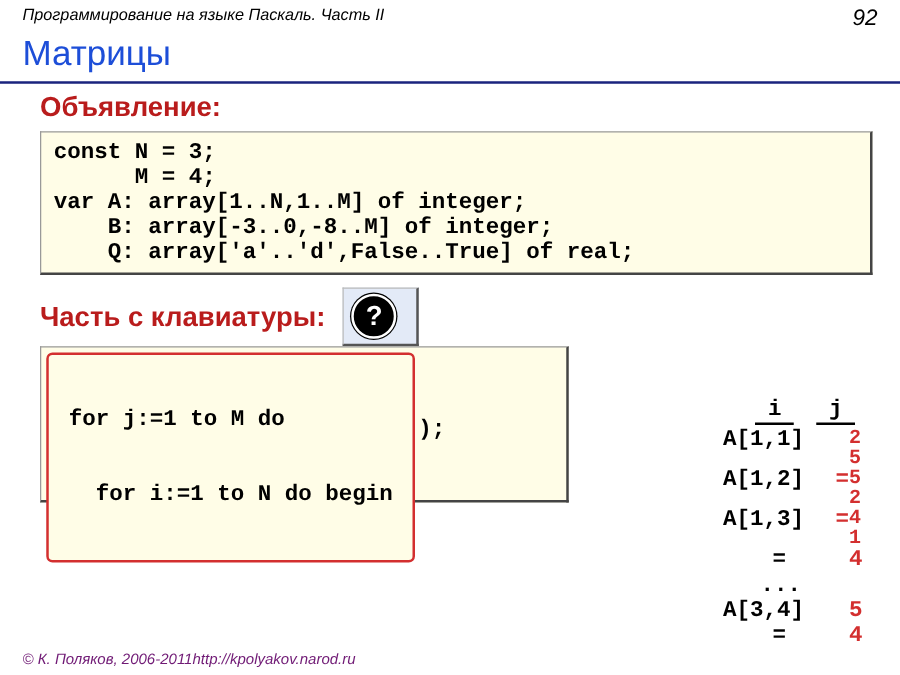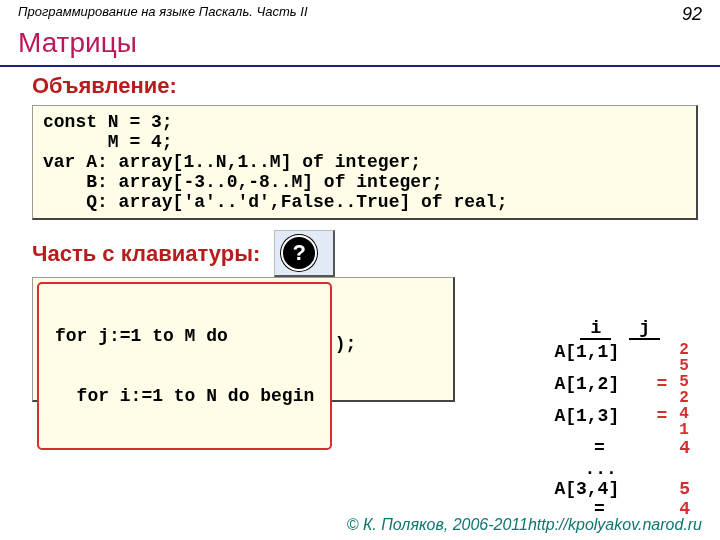--- a/index.html
+++ b/index.html
@@ -18,21 +18,21 @@
     font-size: 13px;
     padding: 4px 18px 0 18px;
     font-style: italic;
   }
   .page-num {
     font-size: 18px;
   }
   .title {
     font-size: 28px;
     padding: 2px 18px 6px 18px;
-    color: #be185d;
+    color: #1d4ed8;
     border-bottom: 2px solid #1a237e;
   }
   .content {
     padding: 6px 22px 0 32px;
   }
   .section {
     color: #b91c1c;
     font-size: 22px;
     font-weight: bold;
     margin-bottom: 6px;
@@ -111,21 +111,20 @@
   }
   .ij {
     border-bottom: 2px solid #000;
     padding: 0 10px;
     font-weight: bold;
   }
   .arow {
     display: flex;
     align-items: flex-start;
     line-height: 1.15;
-    gap: 12px;
   }
   .arow .lhs {
     width: 90px;
     text-align: left;
   }
   .arow .eq, .arow .val {
     color: #d32f2f;
     display: inline-block;
   }
   .arow .stack {
@@ -137,24 +136,24 @@
     color: #d32f2f;
   }
   .dots {
     margin-left: 30px;
   }
   .footer {
     position: absolute;
     bottom: 6px;
     left: 0; right: 0;
     display: flex;
-    justify-content: flex-end;
+    justify-content: flex-start;
     padding: 0 18px;
-    color: #0f766e;
-    font-size: 16px;
+    color: #701a75;
+    font-size: 12px;
     font-style: italic;
   }
 </style>
 </head>
 <body>
 
 <div class="header-meta">
   <span>Программирование на языке Паскаль. Часть II</span>
   <span class="page-num">92</span>
 </div>

